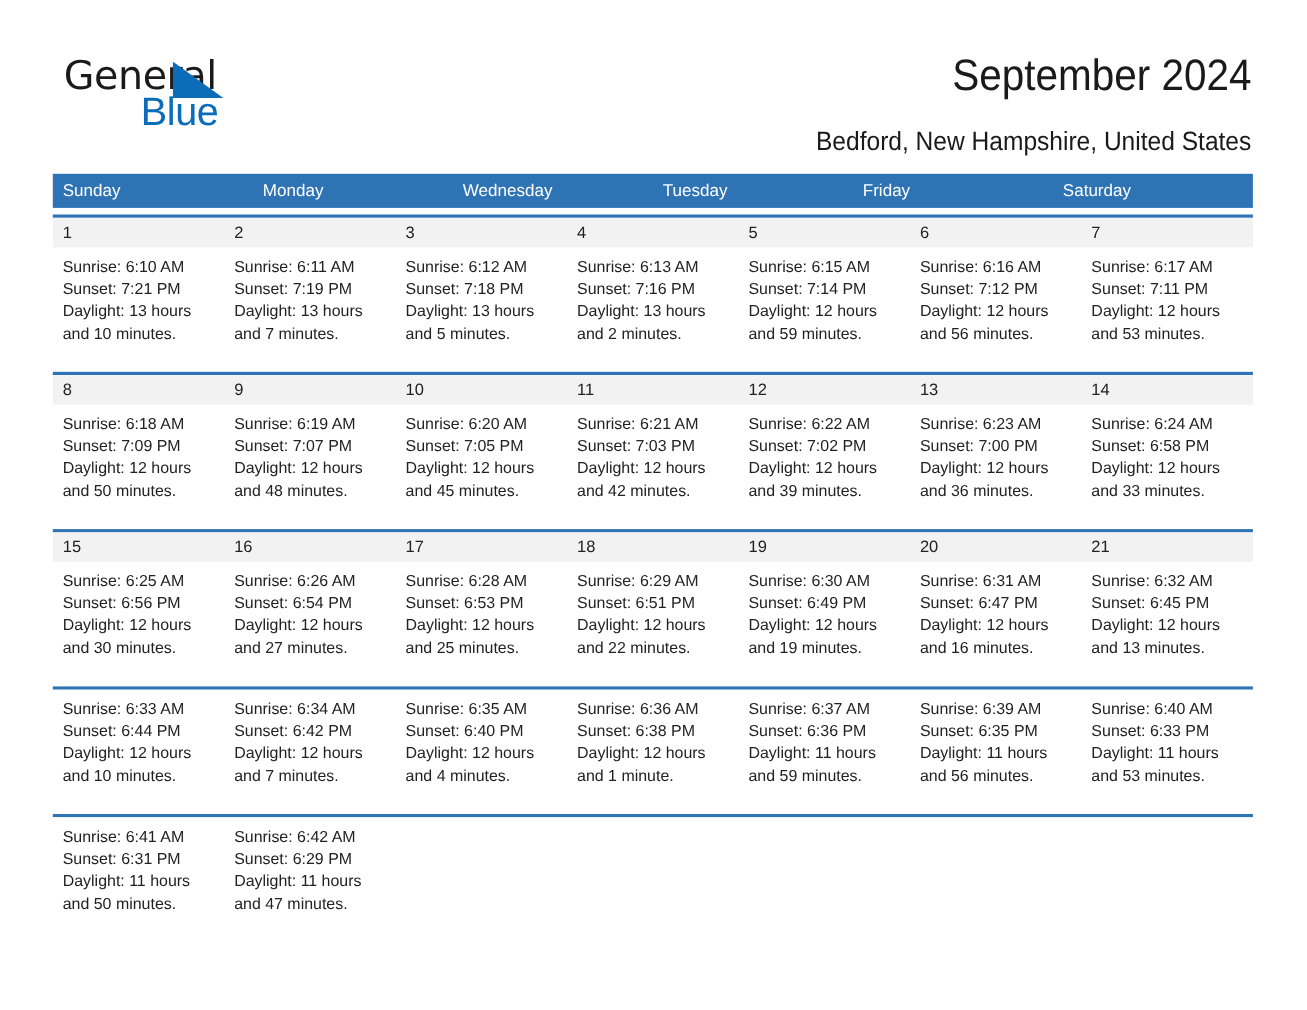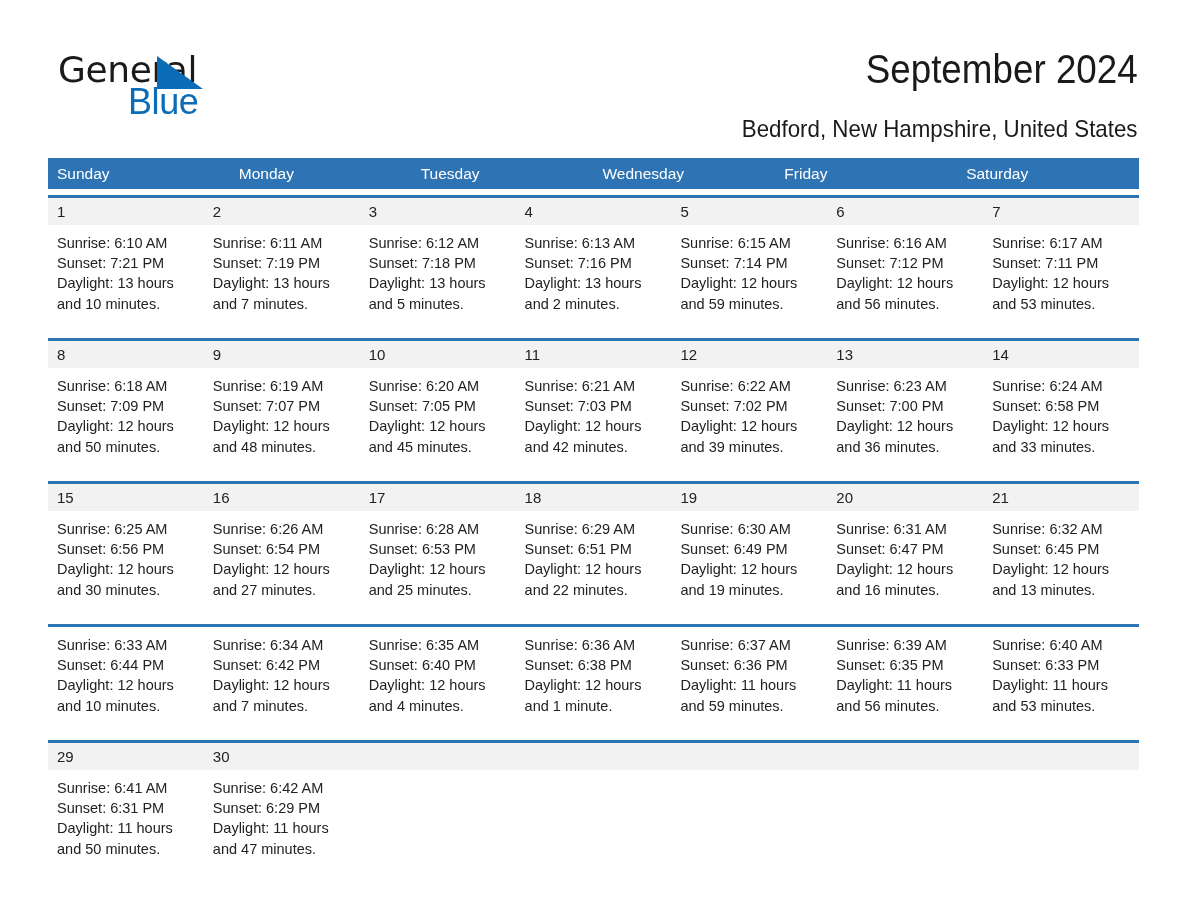--- a/index.html
+++ b/index.html
@@ -99,20 +99,21 @@
     left: 48px;
     top: 158px;
     width: 1091px;
   }
 
   .dow-row {
     display: flex;
     width: 100%;
     background: #2e74b5;
     height: 31px;
+    justify-content: flex-end;
   }
   .dow {
     flex: 1 1 0;
     color: #ffffff;
     font-size: 15.5px;
     line-height: 31px;
     padding-left: 9px;
     white-space: nowrap;
     overflow: hidden;
   }
@@ -174,22 +175,22 @@
 
     <div class="title">September 2024</div>
     <div class="subtitle">Bedford, New Hampshire, United States</div>
   </div>
 
   <div class="calendar">
 
     <div class="dow-row">
       <div class="dow">Sunday</div>
       <div class="dow">Monday</div>
+      <div class="dow">Wednesday</div>
       <div class="dow">Tuesday</div>
-      <div class="dow">Wednesday</div>
       <div class="dow">Friday</div>
       <div class="dow">Saturday</div>
     </div>
 
     <div class="week">
       <div class="week-dates">
         <div class="daynum">1</div>
         <div class="daynum">2</div>
         <div class="daynum">3</div>
         <div class="daynum">4</div>
@@ -396,29 +397,20 @@
         <div class="cell">
           <div class="cell-line">Sunrise: 6:40 AM</div>
           <div class="cell-line">Sunset: 6:33 PM</div>
           <div class="cell-line">Daylight: 11 hours</div>
           <div class="cell-line">and 53 minutes.</div>
         </div>
       </div>
     </div>
 
     <div class="week">
-      <div class="week-dates">
-        <div class="daynum">29</div>
-        <div class="daynum">30</div>
-        <div class="daynum"></div>
-        <div class="daynum"></div>
-        <div class="daynum"></div>
-        <div class="daynum"></div>
-        <div class="daynum"></div>
-      </div>
       <div class="week-body">
         <div class="cell">
           <div class="cell-line">Sunrise: 6:41 AM</div>
           <div class="cell-line">Sunset: 6:31 PM</div>
           <div class="cell-line">Daylight: 11 hours</div>
           <div class="cell-line">and 50 minutes.</div>
         </div>
         <div class="cell">
           <div class="cell-line">Sunrise: 6:42 AM</div>
           <div class="cell-line">Sunset: 6:29 PM</div>

